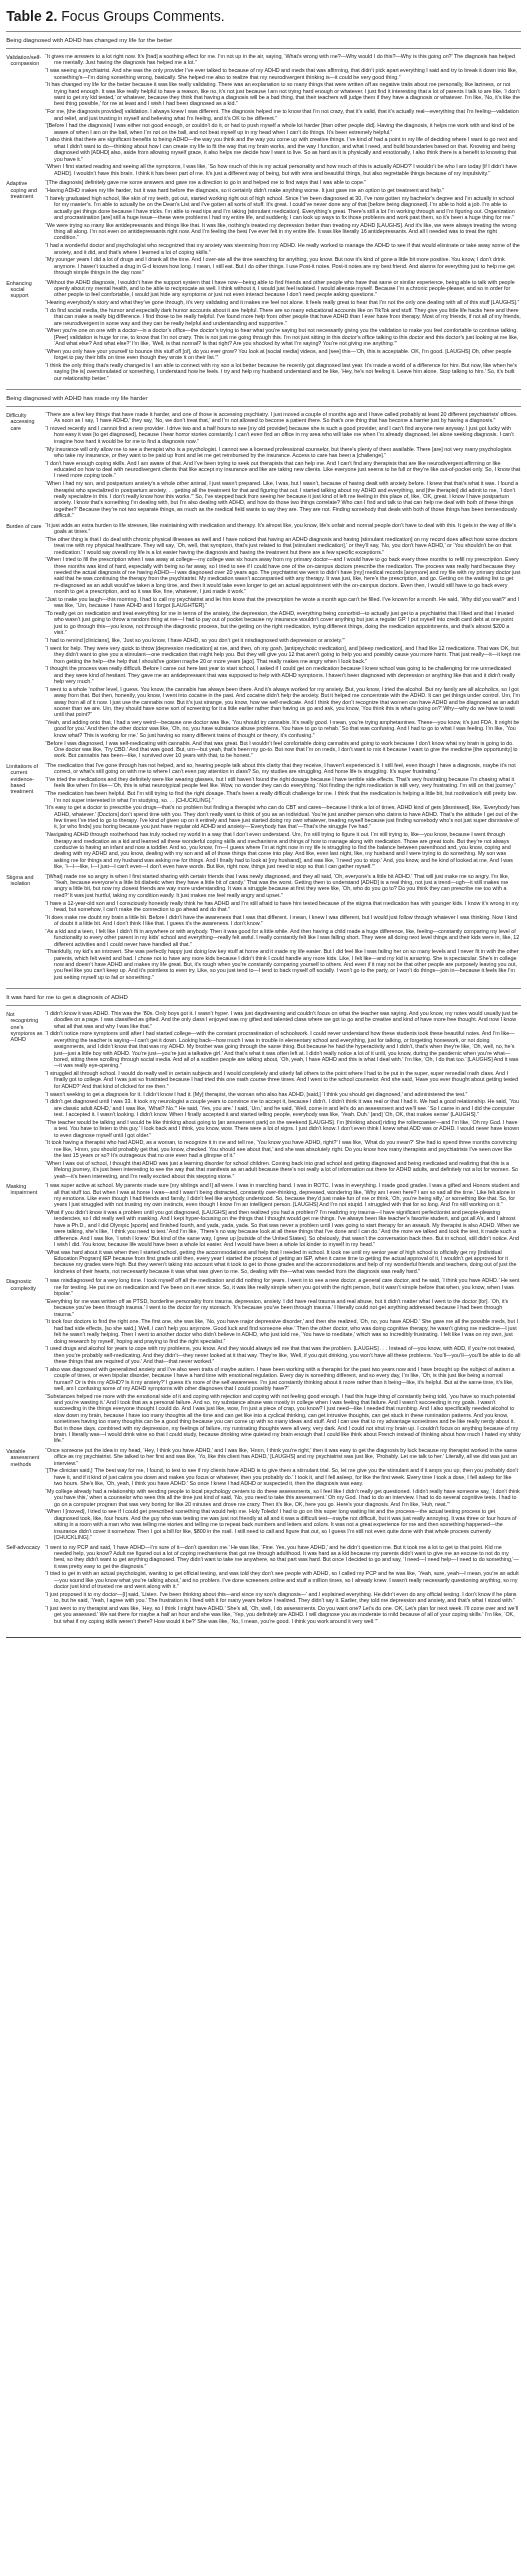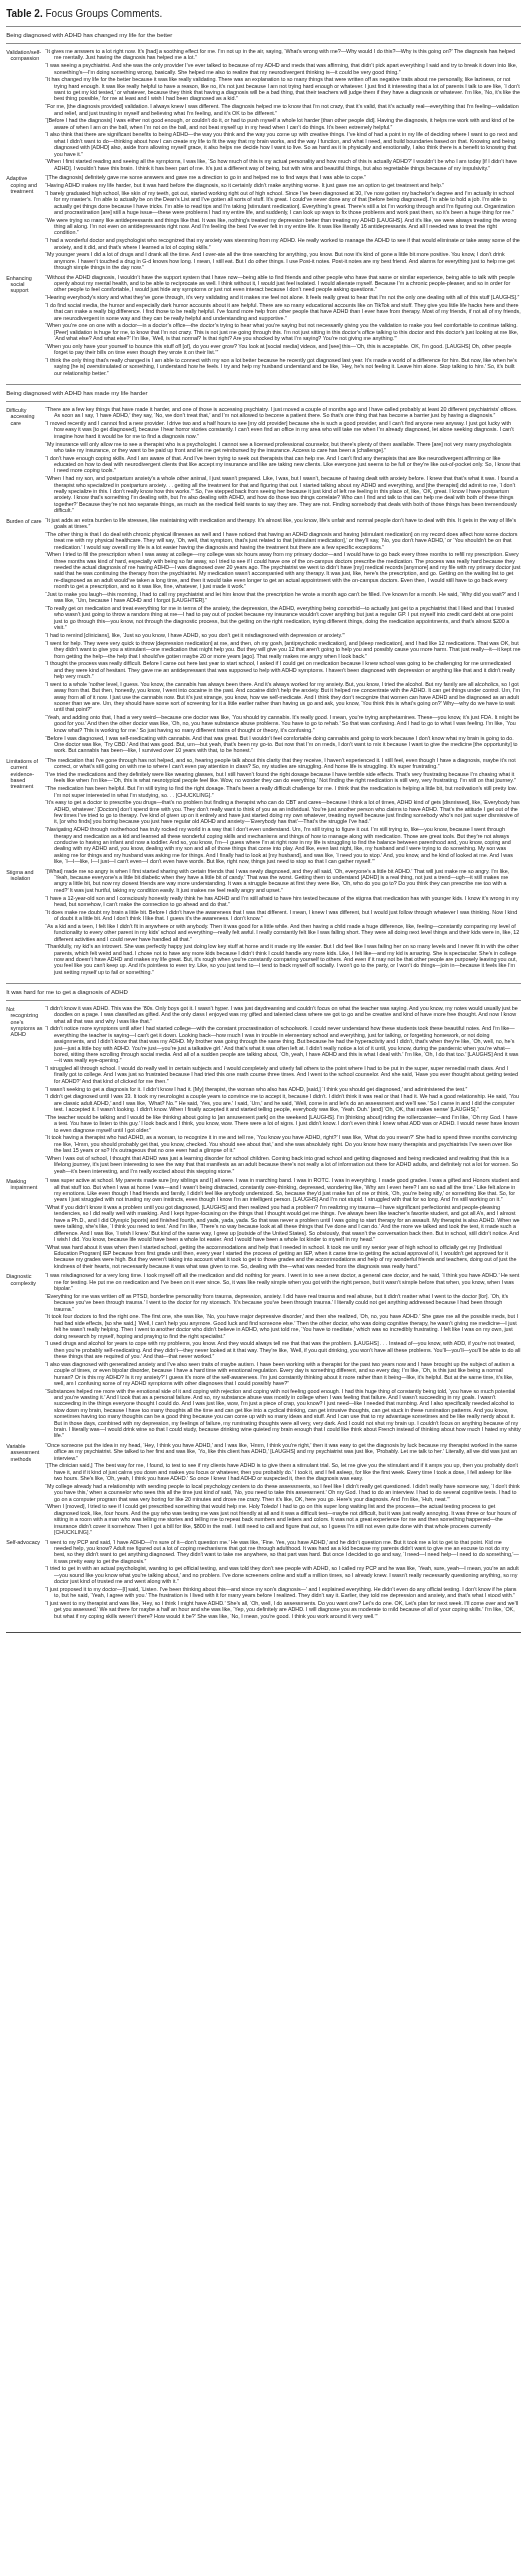--- a/index.html
+++ b/index.html
@@ -1,18 +1,18 @@
 <!DOCTYPE html>
 <html style="font-size:14px"><head>
 <meta charset="utf-8">
 <style>
   html,body{margin:0;padding:0;background:#ffffff;}
   body{width:527px;font-family:"Liberation Sans",sans-serif;color:#1c1c1c;-webkit-font-smoothing:antialiased;}
   .table-wrap{padding:5.3px 6.2px 8.8px 6.2px;}
-  .table-title{font-size:10px;margin:2.6px 0 7px 0;letter-spacing:0;}
+  .table-title{font-size:14px;margin:2.6px 0 7px 0;letter-spacing:0;}
   .table-title .tlabel{font-weight:bold;}
   .rule{border:none;border-top:0.9px solid #8a8a8a;margin:0;height:0;}
   .rule-heavy{border:none;border-top:1.8px solid #4a4a4a;margin:5.3px 0 0 0;height:0;}
   .section-header{font-size:6px;padding:5.3px 0 5.3px 0;color:#1c1c1c;}
   .section-body{padding:3.5px 0 4.4px 0;}
   .theme-row{display:flex;align-items:flex-start;margin:0 0 1.8px 0;}
   .theme-label{flex:0 0 39px;width:39px;font-size:5.4px;line-height:1.18;padding:0.9px 2.6px 0 0;box-sizing:border-box;}
   .theme-label .inner{padding-left:4.4px;text-indent:-4.4px;display:block;}
   .quotes{flex:1;min-width:0;}
   .quote{font-size:5.4px;line-height:1.18;padding-left:8.8px;text-indent:-8.8px;margin:0 0 1.4px 0;letter-spacing:-0.02px;}

